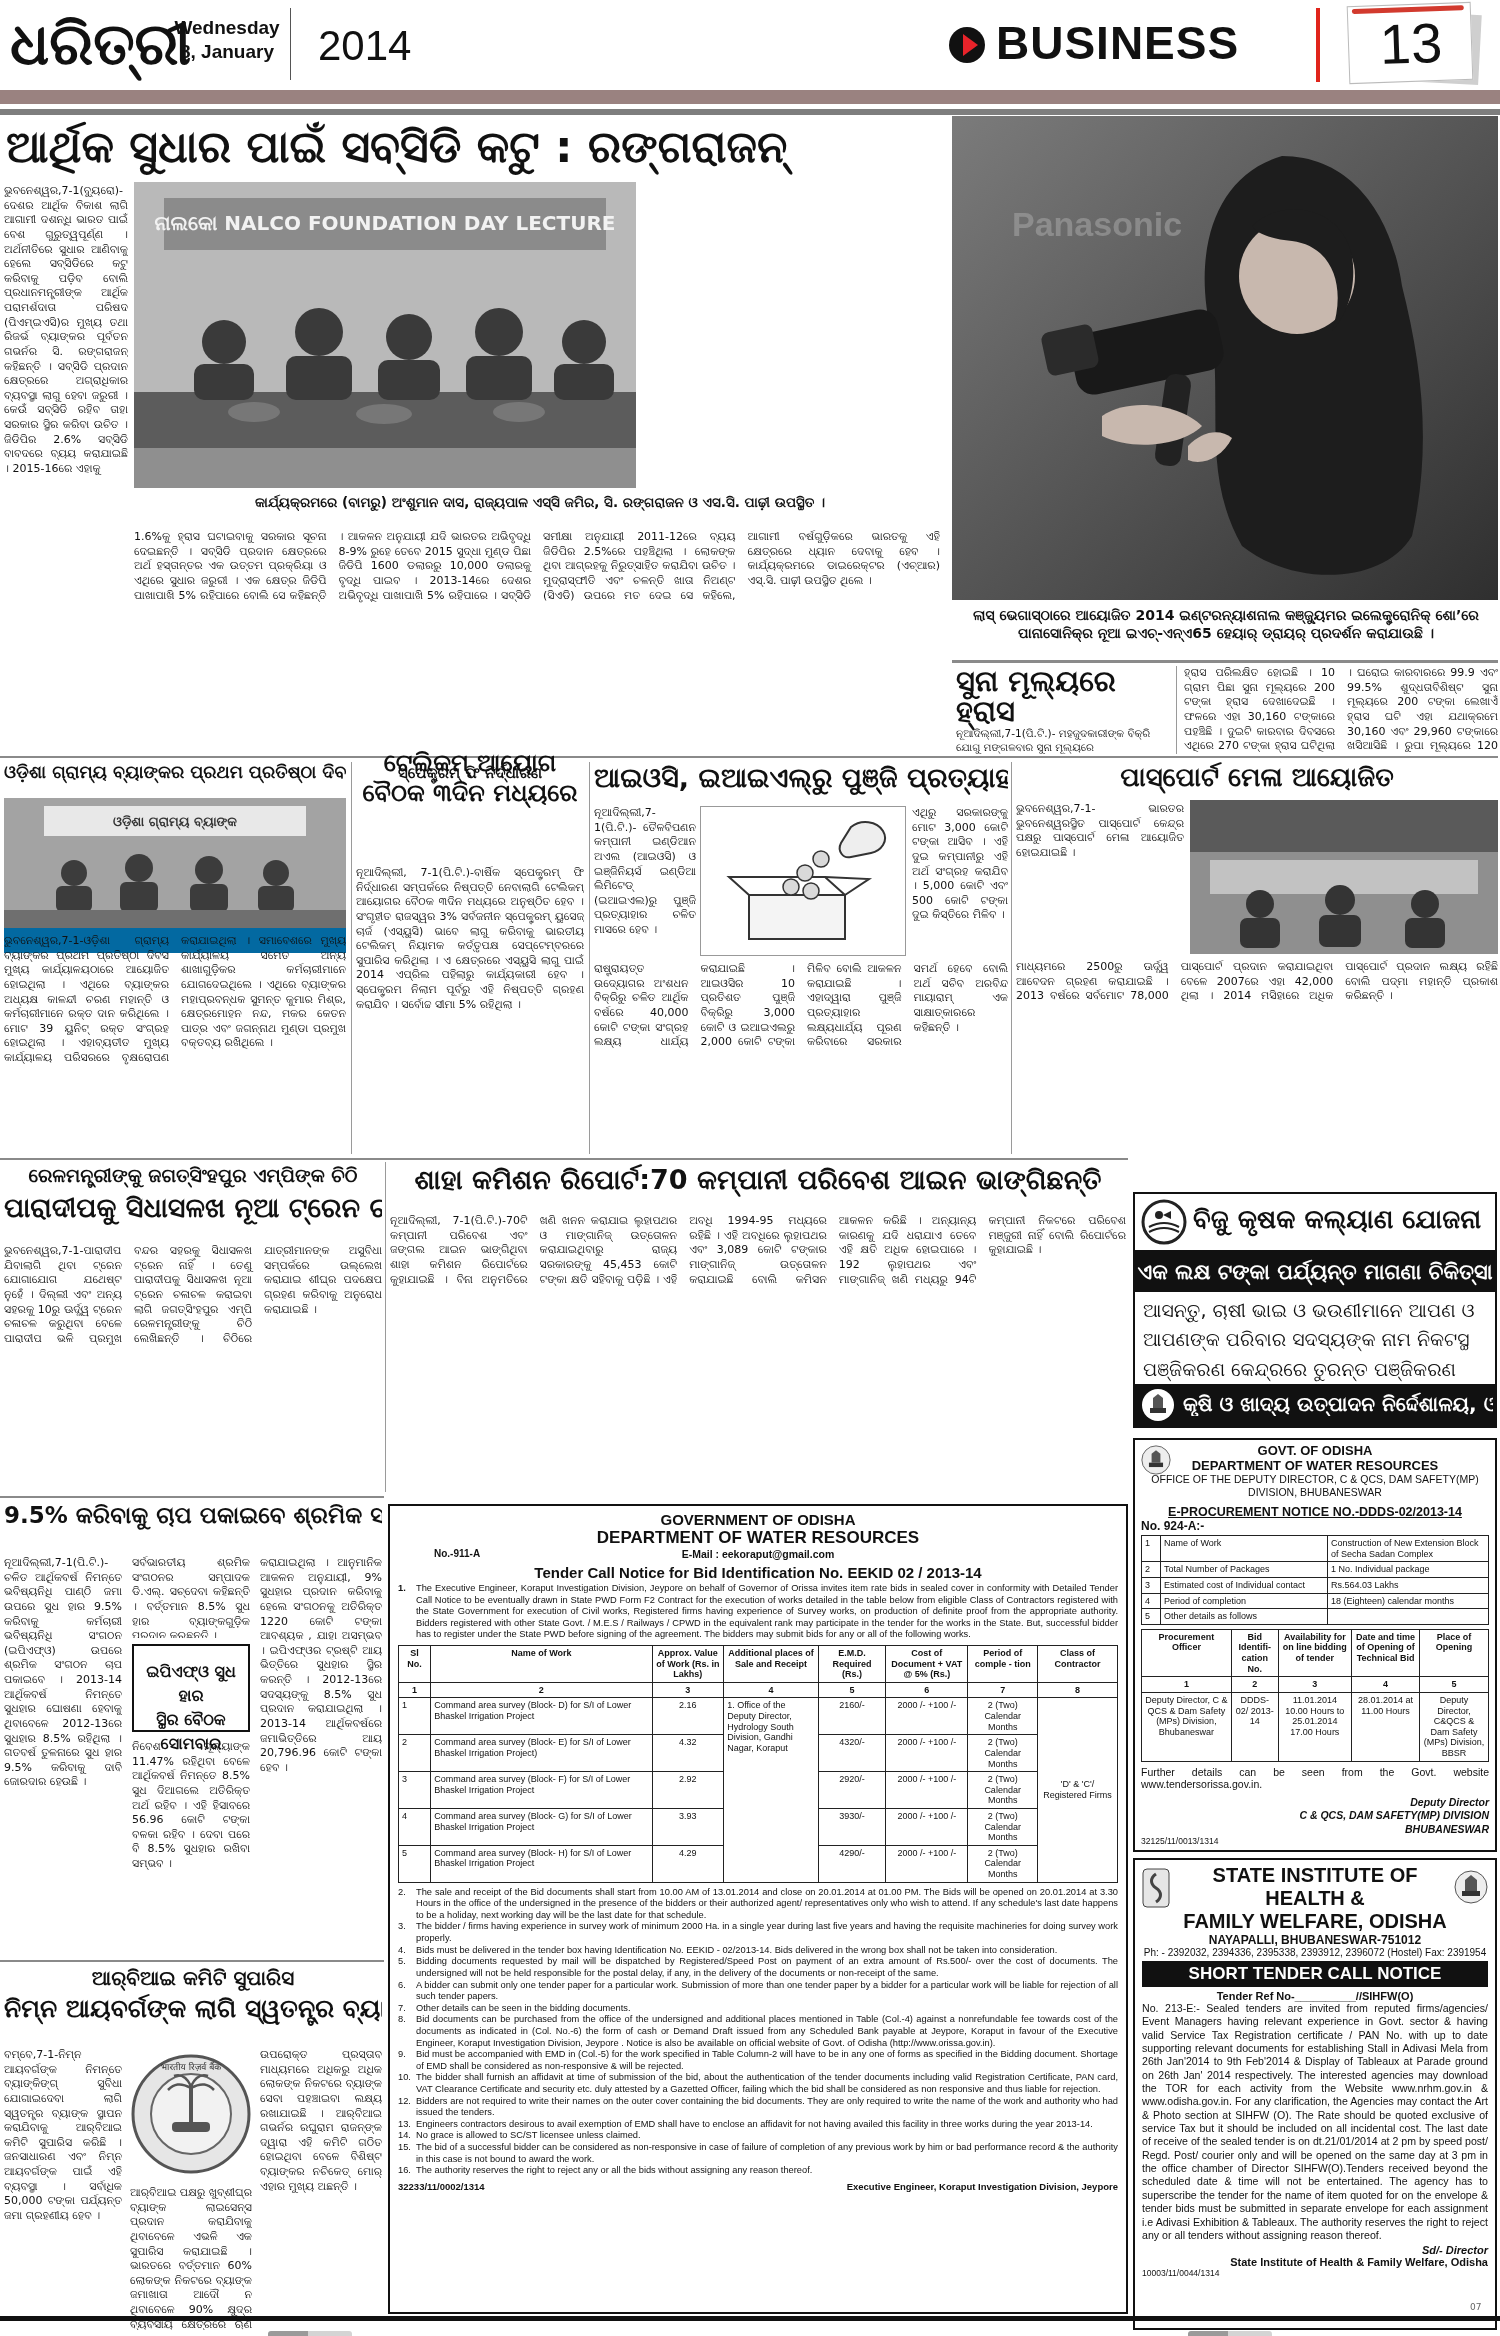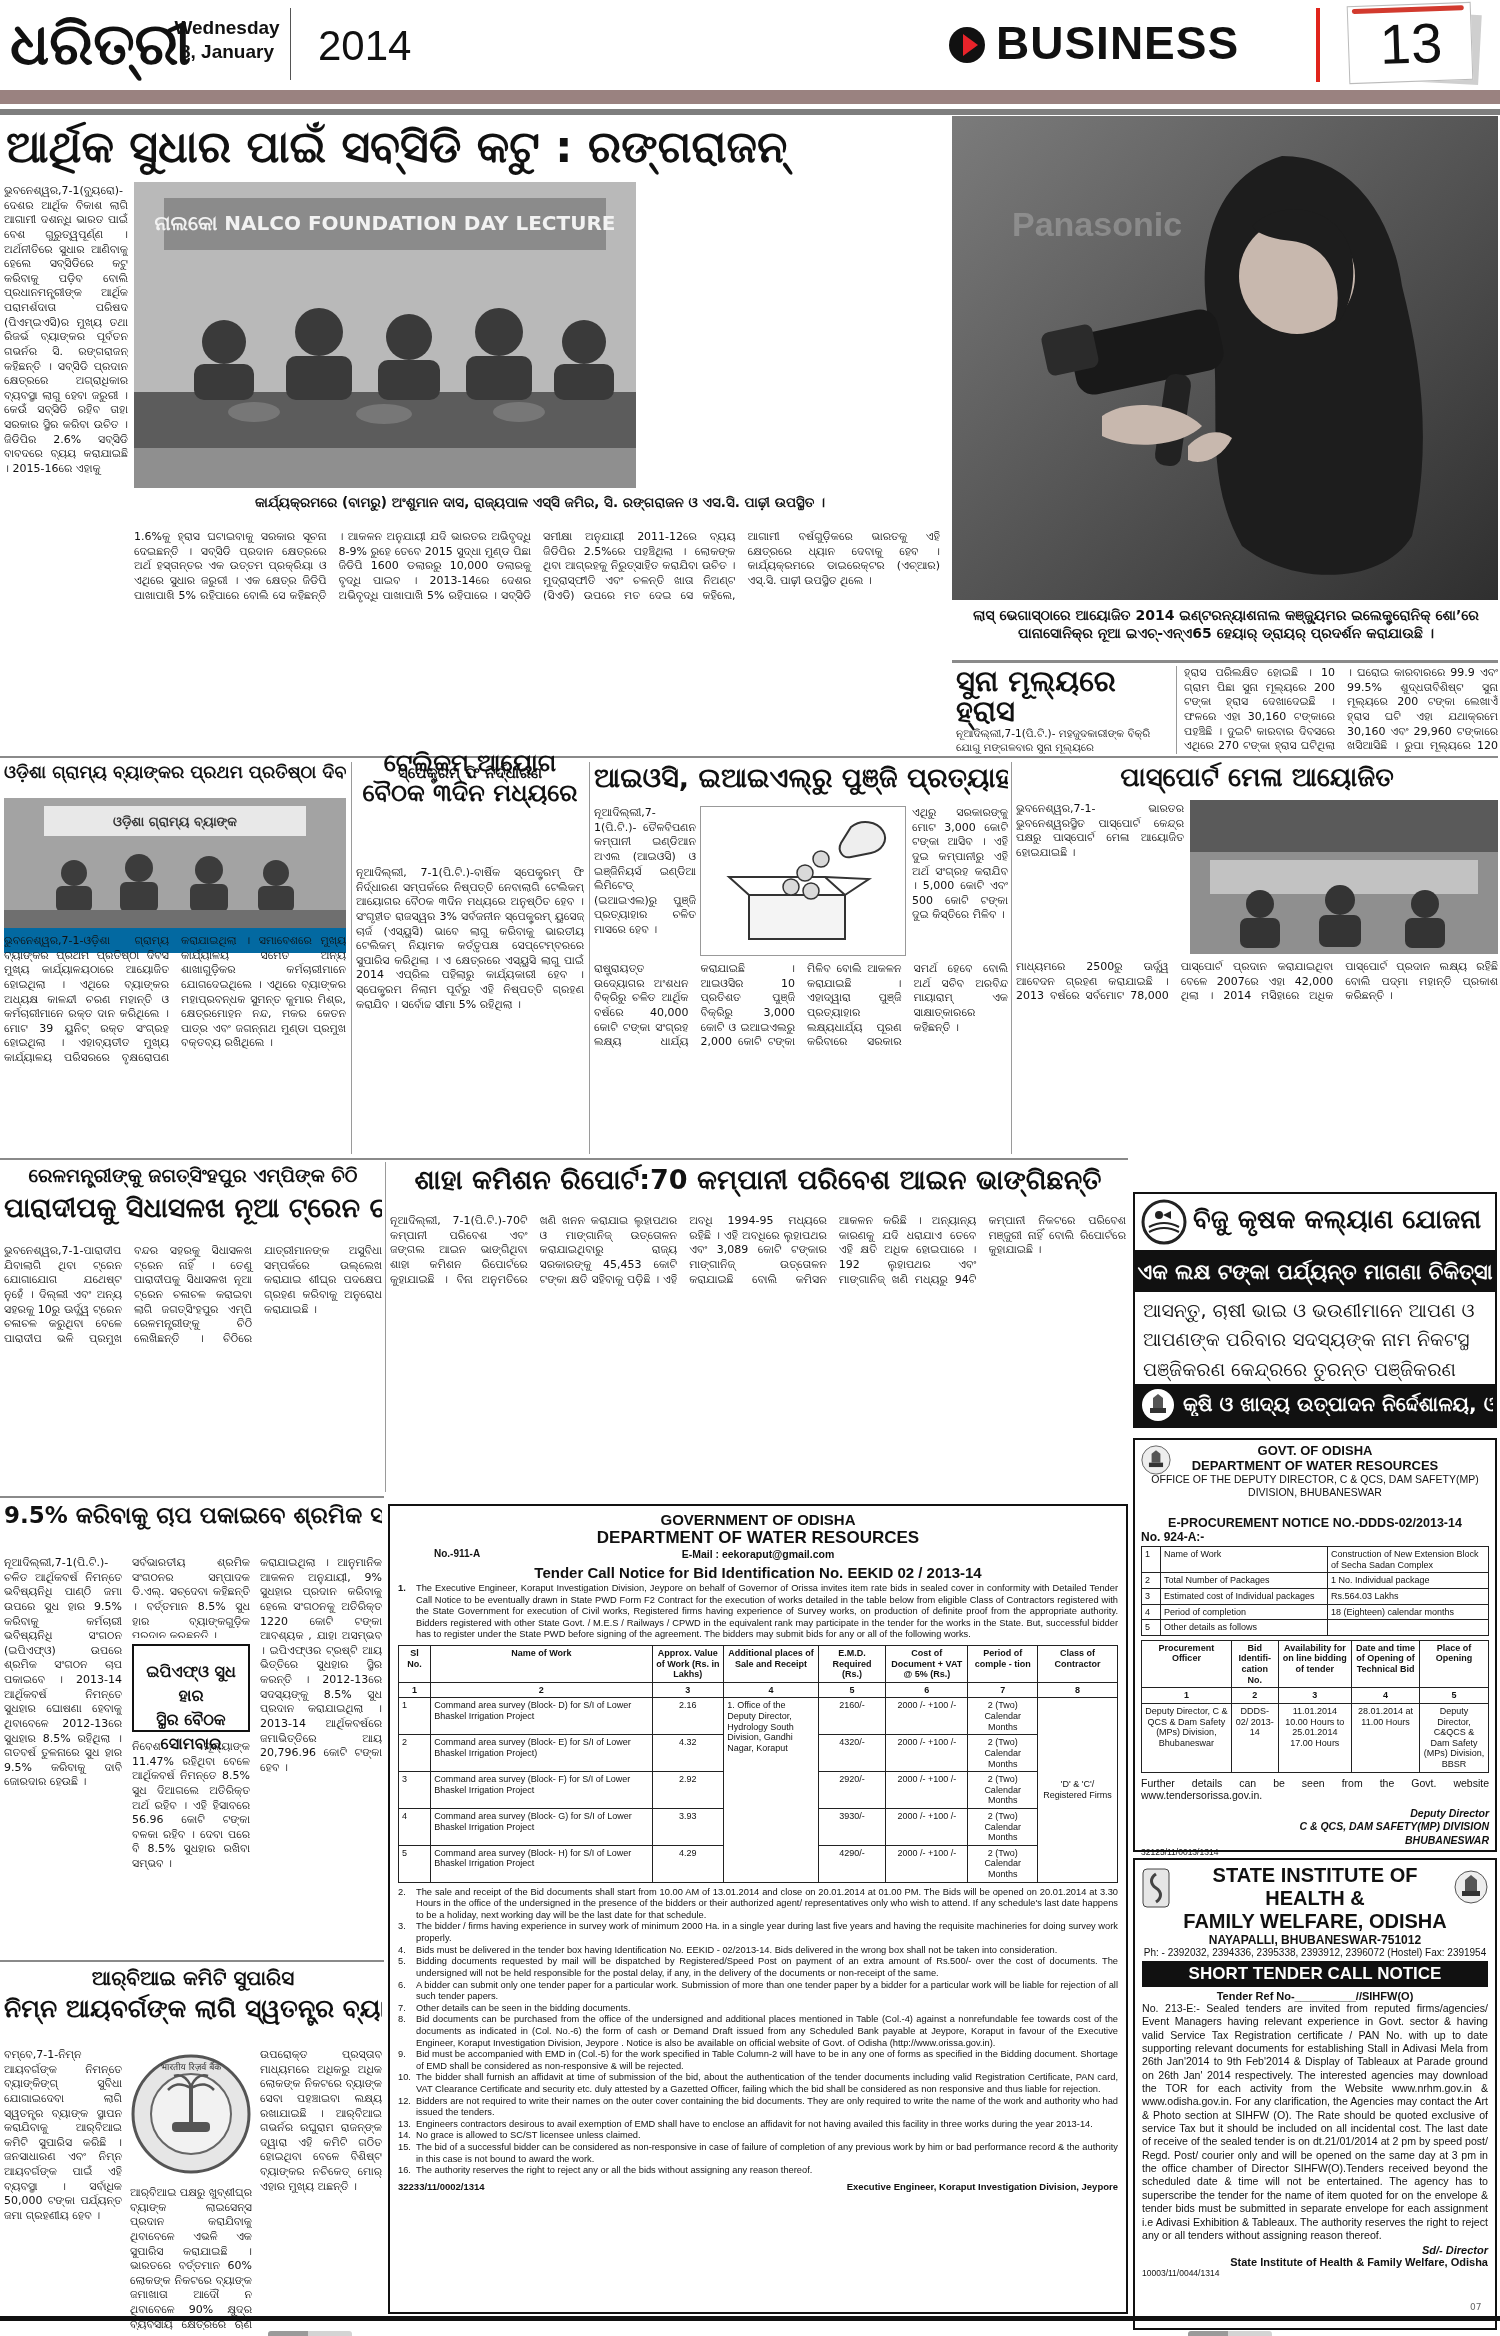--- a/index.html
+++ b/index.html
@@ -406,37 +406,37 @@
     <div style="position:relative;">
       <svg class="abs" style="left:0;top:2px;" width="30" height="30" viewBox="0 0 34 34">
         <circle cx="17" cy="17" r="16" fill="#eee" stroke="#555"></circle>
         <rect x="9" y="20" width="16" height="5" fill="#333"></rect>
         <path d="M12 20 L12 10 L17 6 L22 10 L22 20" fill="#555"></path>
       </svg>
       <div class="b ctr" style="font-size:13px;">GOVT. OF ODISHA</div>
       <div class="b ctr" style="font-size:13px;">DEPARTMENT OF WATER RESOURCES</div>
     </div>
     <div class="ctr" style="font-size:10.5px;line-height:1.2;">OFFICE OF THE DEPUTY DIRECTOR, C &amp; QCS, DAM SAFETY(MP) DIVISION, BHUBANESWAR</div>
-    <div class="b ctr" style="font-size:12.5px;margin-top:18px;">E-PROCUREMENT NOTICE NO.-DDDS-02/2013-14</div>
+    <div class="b ctr" style="font-size:12.5px;text-decoration:underline;margin-top:7px;">E-PROCUREMENT NOTICE NO.-DDDS-02/2013-14</div>
     <div class="b" style="font-size:12px;">No. 924-A:-</div>
     <table class="tnd" style="width:100%;margin-top:2px;">
       <tbody>
           <tr>
             <td style="width:12px;">1</td>
             <td style="width:160px;">Name of Work</td>
             <td>Construction of New Extension Block of Secha Sadan Complex</td>
           </tr>
       <tr>
             <td>2</td>
             <td>Total Number of Packages</td>
             <td>1 No. Individual package</td>
           </tr>
       <tr>
             <td>3</td>
-            <td>Estimated cost of Individual packages</td>
+            <td>Estimated cost of Individual contact</td>
             <td>Rs.564.03 Lakhs</td>
           </tr>
       <tr>
             <td>4</td>
             <td>Period of completion</td>
             <td>18 (Eighteen) calendar months</td>
           </tr>
       <tr>
             <td>5</td>
             <td>Other details as follows</td>

